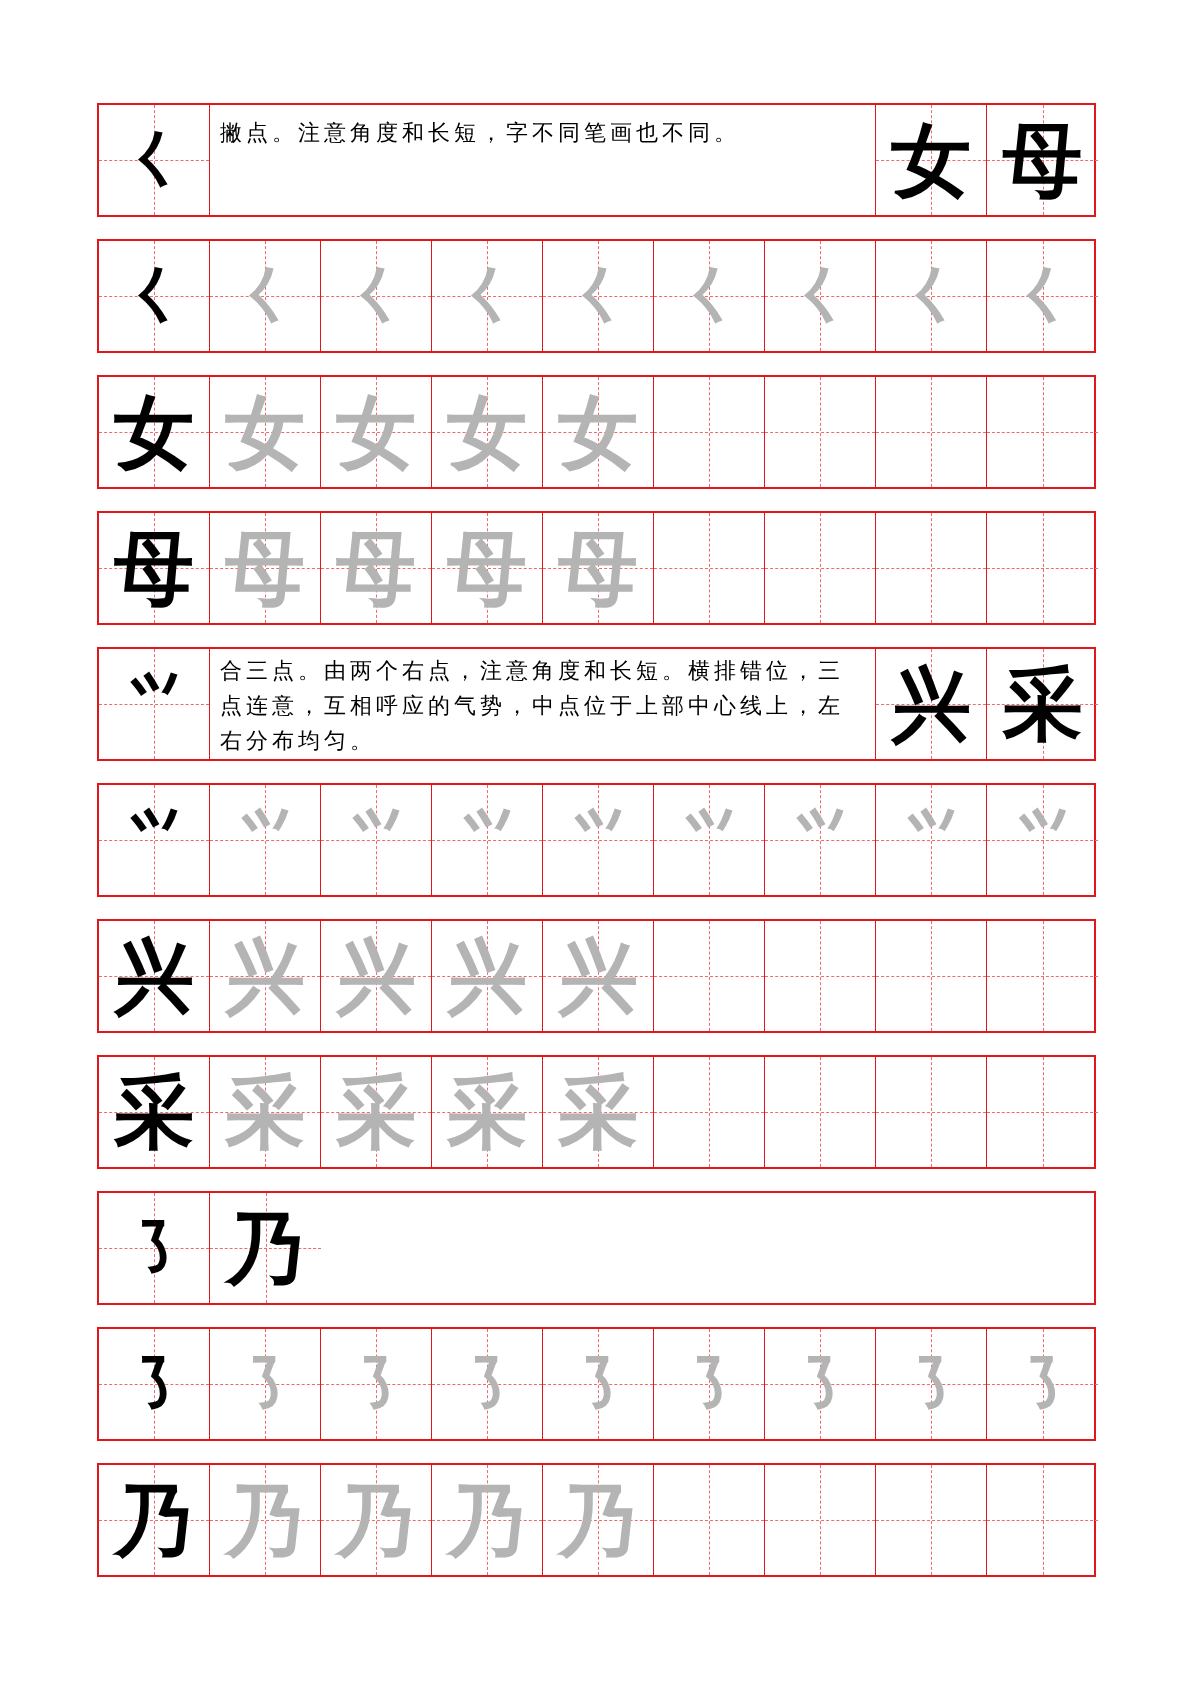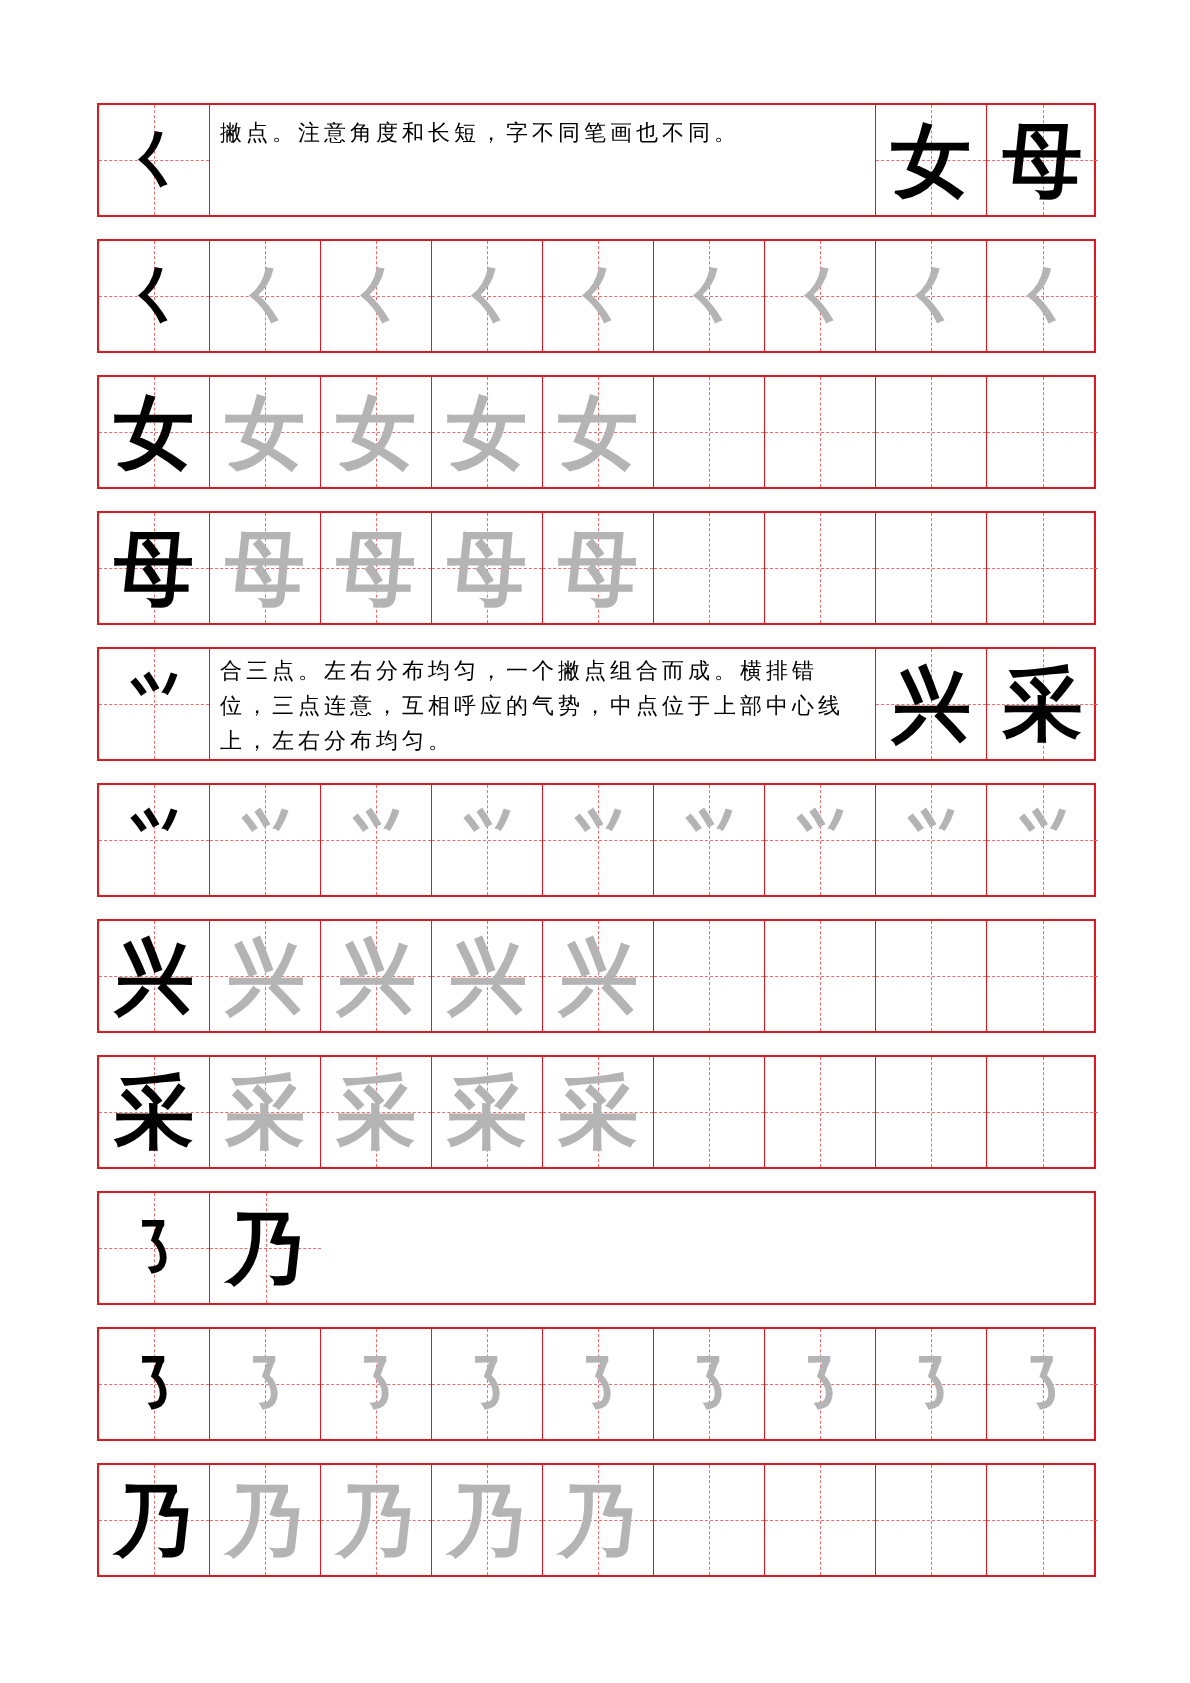--- a/index.html
+++ b/index.html
@@ -119,21 +119,21 @@
     <div class="cell"></div>
     <div class="cell"></div>
     <div class="cell"></div>
   </div>
 
   <div class="row">
     <div class="cell">
         <div class="glyph stroke">⺍</div>
       </div>
     <div class="note n2">
-        <span>合三点。左右分布均匀，一个撇点组合而成。横排错位，三点连意，互相呼应的气势，中点位于上部中心线上，左右分布均匀。</span>
+        <span>合三点。由两个右点，注意角度和长短。横排错位，三点连意，互相呼应的气势，中点位于上部中心线上，左右分布均匀。</span>
       </div>
     <div class="cell">
         <div class="glyph">兴</div>
       </div>
     <div class="cell">
         <div class="glyph">采</div>
       </div>
   </div>
   <div class="row">
     <div class="cell">

